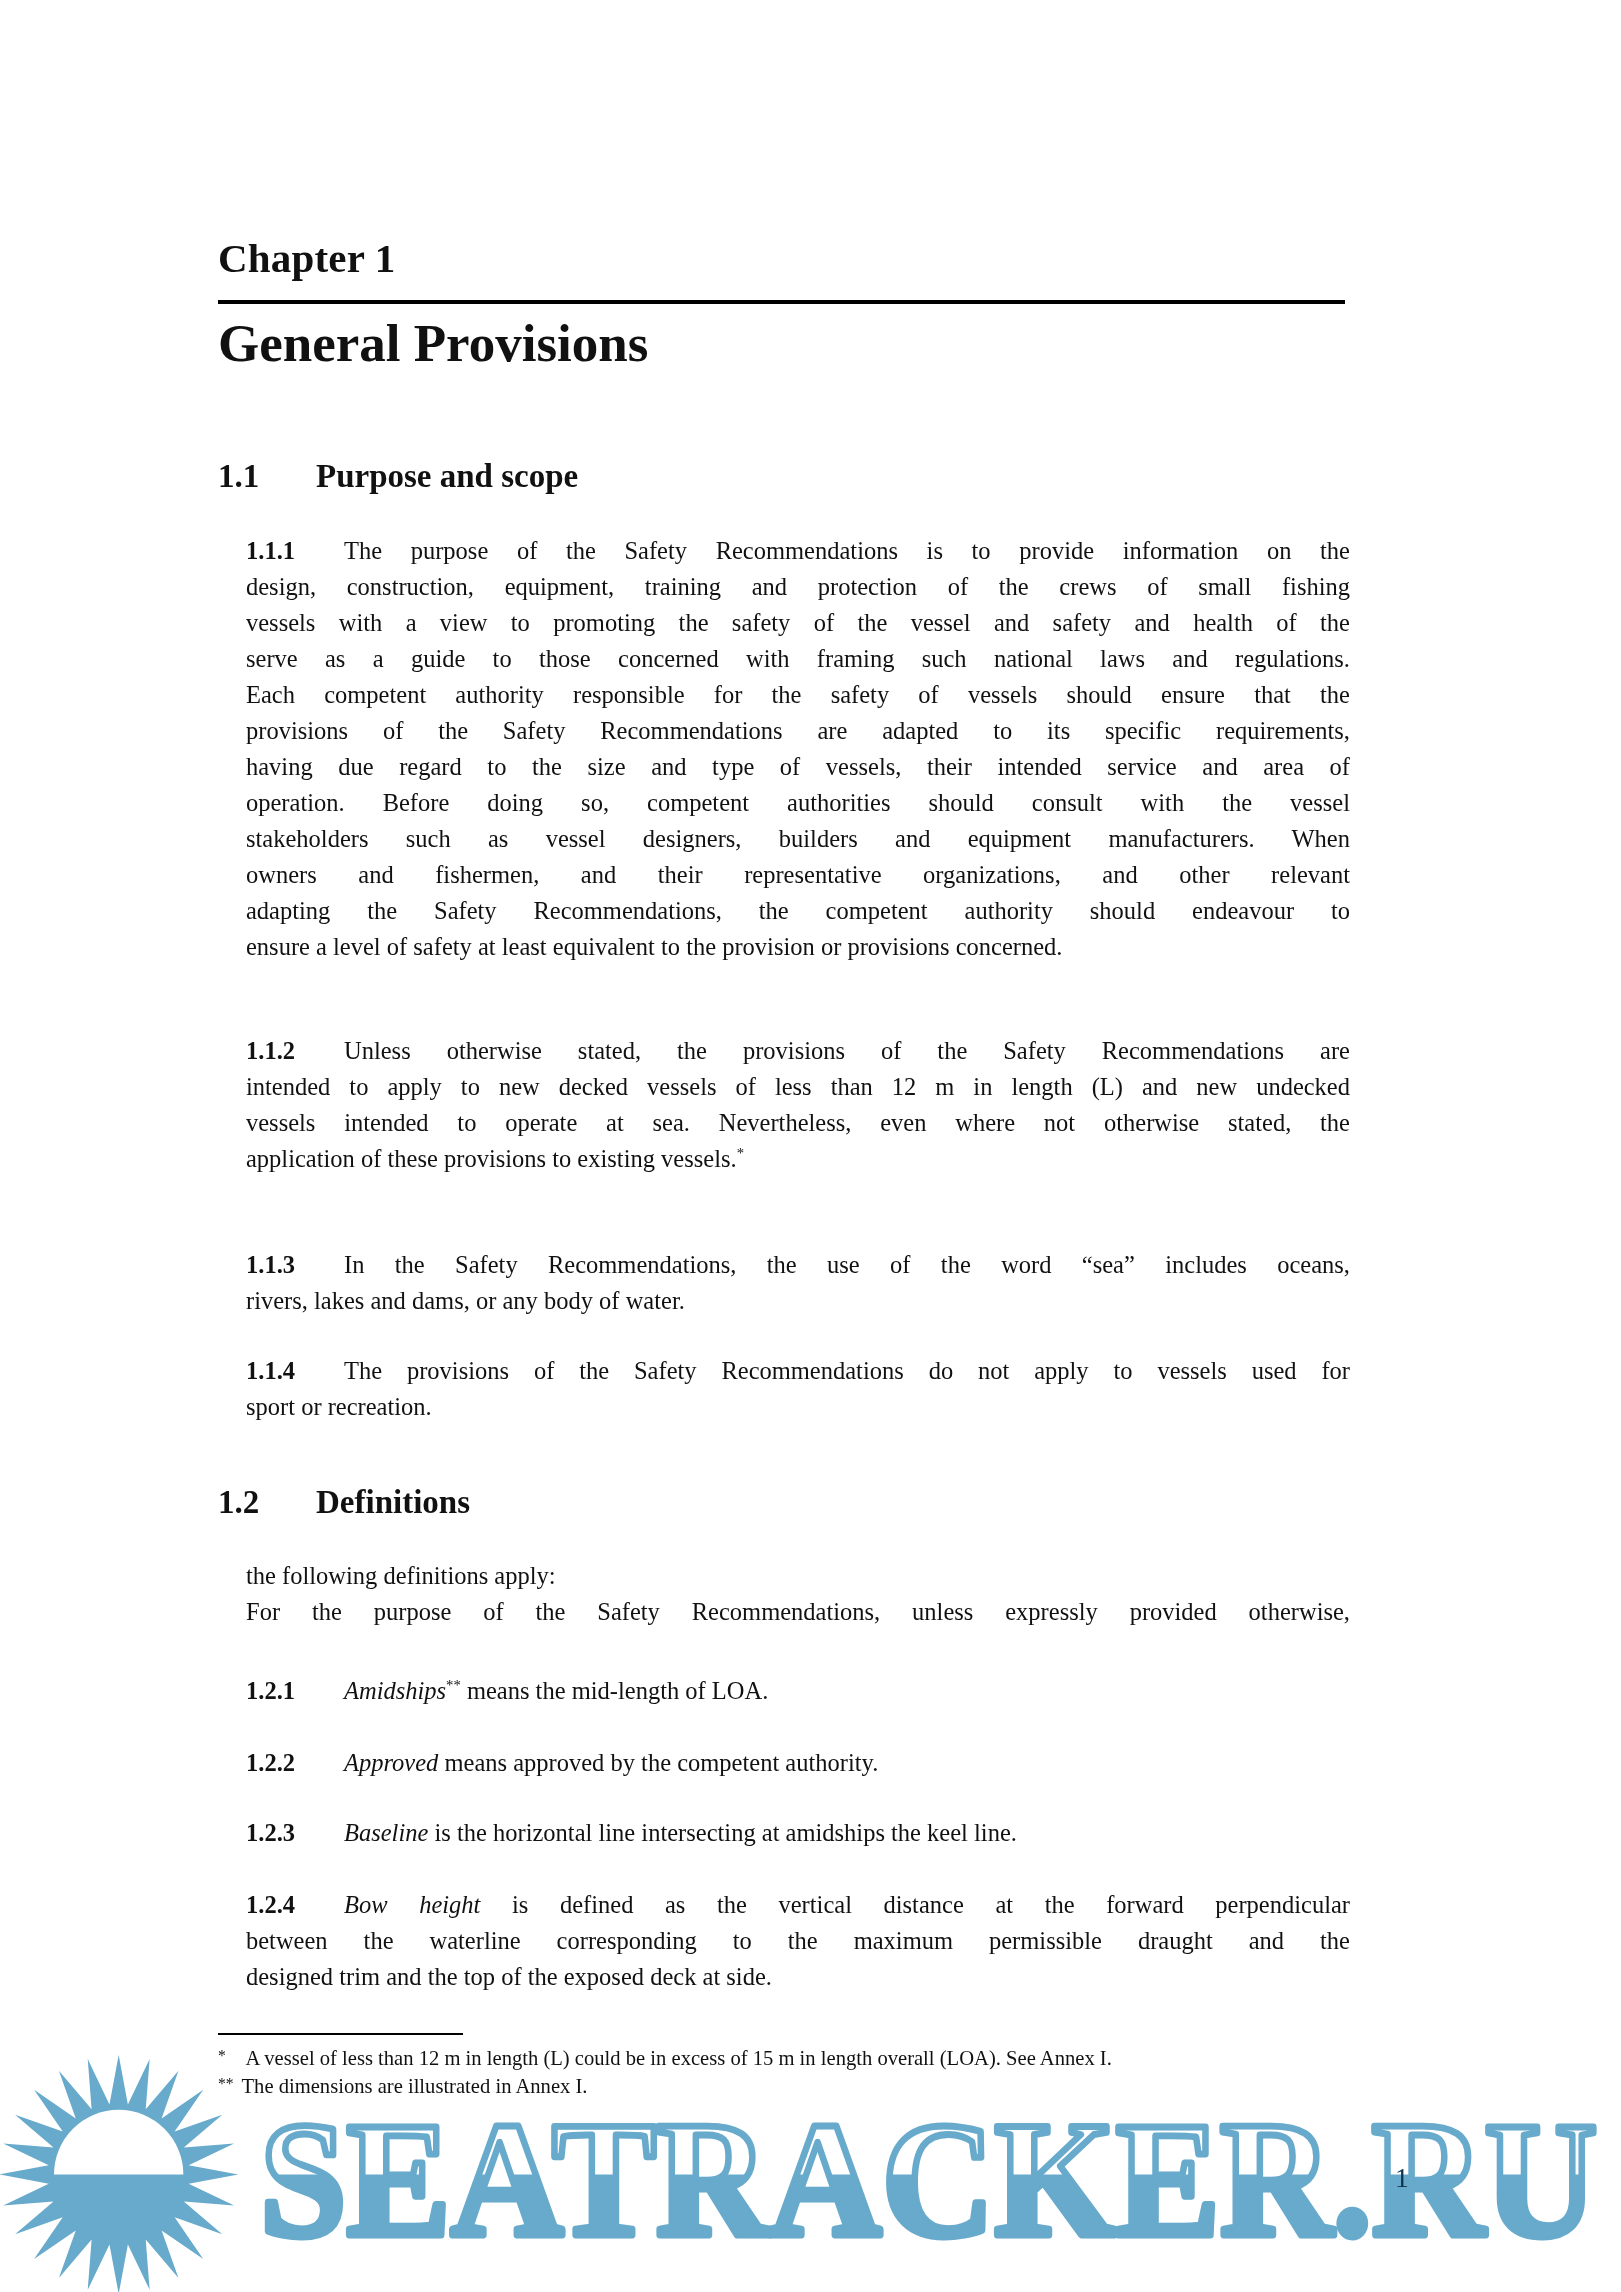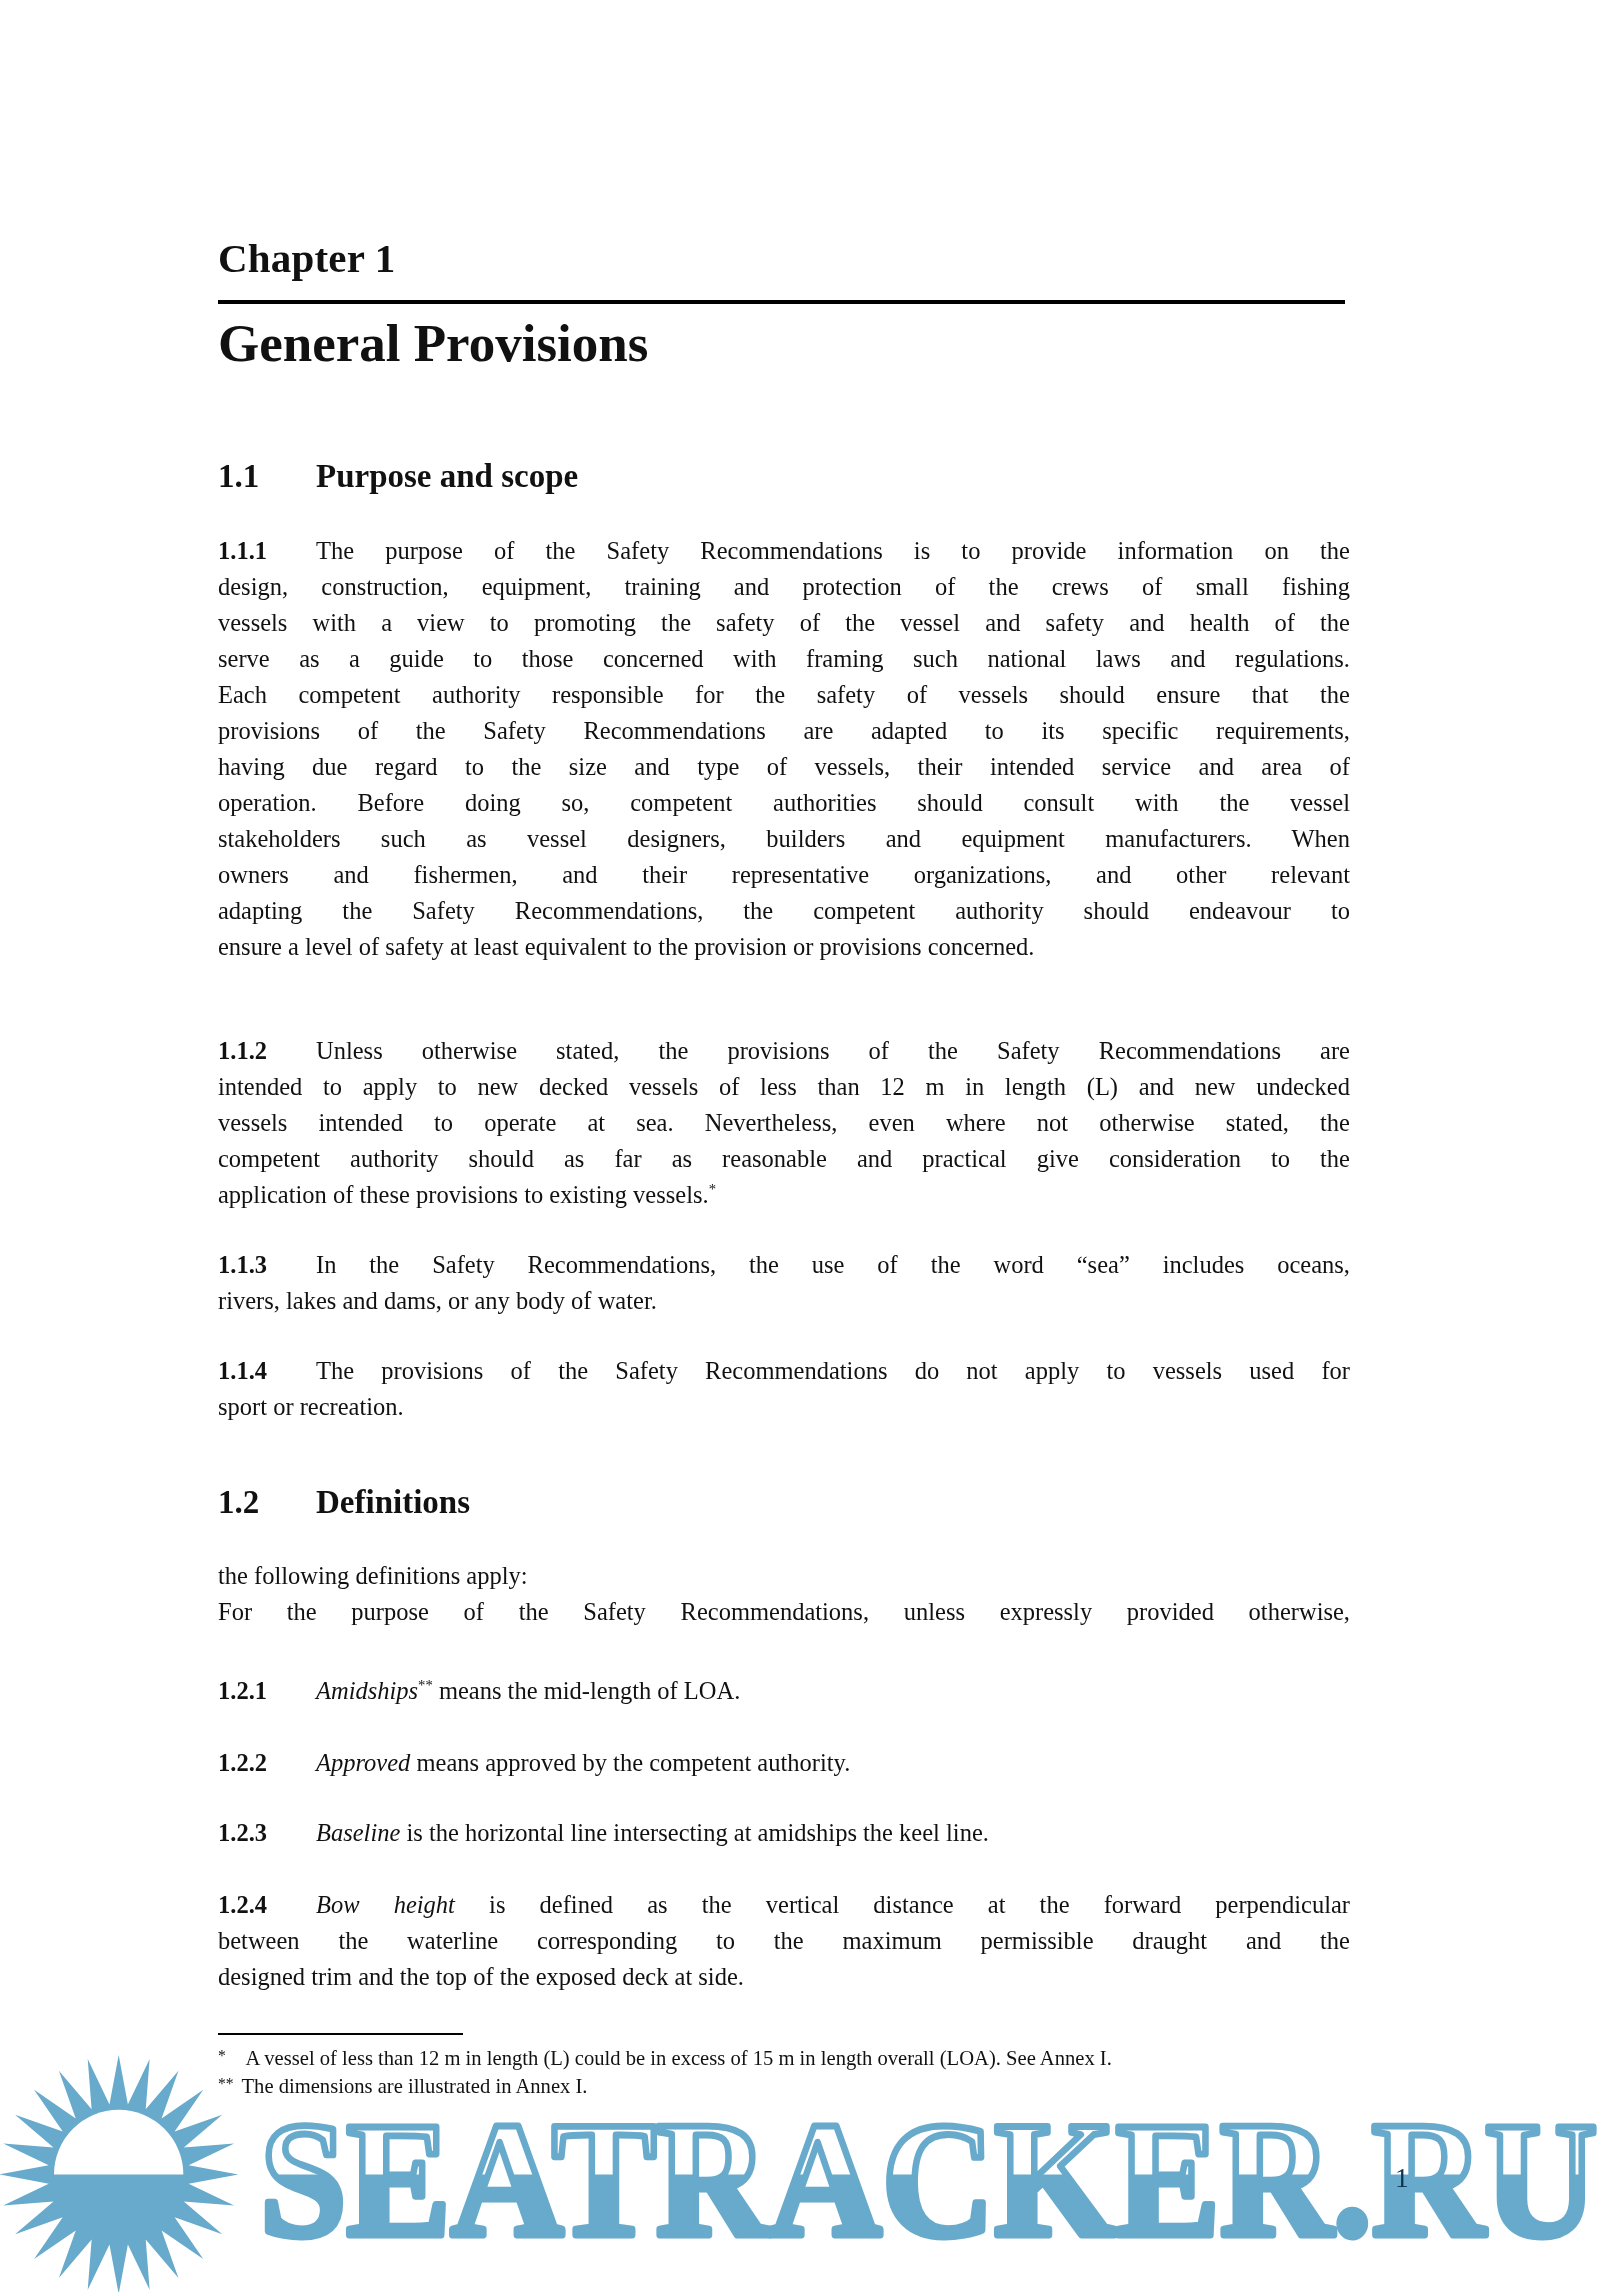--- a/index.html
+++ b/index.html
@@ -5,21 +5,21 @@
   html, body { margin: 0; padding: 0; background: #ffffff; }
   body { width: 1621px; height: 2293px; position: relative; overflow: hidden;
          font-family: "Liberation Serif", "DejaVu Serif", serif; color: #111; }
   .abs { position: absolute; }
   .chapter-label { left: 218px; top: 229px; font-size: 41px; font-weight: bold; line-height: 59px; letter-spacing: 0.2px; }
   .chapter-rule { left: 218px; top: 300px; width: 1127px; height: 3.9px; background: #000; }
   .chapter-title { left: 218px; top: 304px; font-size: 53px; font-weight: bold; line-height: 78px; }
   .sec-heading { left: 218px; font-size: 33px; font-weight: bold; line-height: 39px; display: flex; }
   .sec-num { width: 98px; display: inline-block; }
   .para { left: 218px; width: 1132px; font-size: 24.5px; line-height: 36px; }
-  .line { display: block; text-align: justify; text-align-last: justify; white-space: nowrap; height: 36px; overflow: visible; }
+  .line { display: block; text-align: justify; text-align-last: justify; white-space: nowrap; height: 36px; overflow: visible; margin-left: 28px; }
   .line.last { text-align-last: left; }
   .pnum { font-weight: bold; display: inline-block; width: 98px; }
   .def-term { font-style: italic; }
   sup.fn { font-size: 14.7px; vertical-align: 8.8px; line-height: 0; }
   .fn-rule { left: 218px; top: 2033px; width: 245px; height: 2px; background: #000; }
   .footnotes { left: 218px; top: 2043px; font-size: 20.6px; line-height: 25.5px; width: 1137px; }
   .fn-line { display: block; white-space: nowrap; }
   .fn-mark { display: inline-block; width: 27.4px; font-size: 15.7px; vertical-align: 3.9px; }
   .fn-mark.double { width: 23.5px; }
   .watermark { left: 0; top: 2049px; width: 1621px; height: 244px; pointer-events: none; }
@@ -49,21 +49,20 @@
   <span class="line">stakeholders such as vessel designers, builders and equipment manufacturers.  When</span>
   <span class="line">owners and fishermen, and their representative organizations, and other relevant</span>
   <span class="line">adapting the Safety Recommendations, the competent authority should endeavour to</span>
   <span class="line last">ensure a level of safety at least equivalent to the provision or provisions concerned.</span>
 </div>
 
 <div class="abs para" style="top:1033px">
   <span class="line"><span class="pnum">1.1.2</span><span>Unless otherwise stated, the provisions of the Safety Recommendations are</span></span>
   <span class="line">intended to apply to new decked vessels of less than 12 m in length (L) and new undecked</span>
   <span class="line">vessels intended to operate at sea.  Nevertheless, even where not otherwise stated, the</span>
-  <span class="line">competent authority should as far as reasonable and practical give consideration to the</span>
   <span class="line last"><span>application of these provisions to existing vessels.</span><sup class="fn">*</sup></span>
 </div>
 
 <div class="abs para" style="top:1247px">
   <span class="line"><span class="pnum">1.1.3</span><span>In the Safety Recommendations, the use of the word “sea” includes oceans,</span></span>
   <span class="line last">rivers, lakes and dams, or any body of water.</span>
 </div>
 
 <div class="abs para" style="top:1353px">
   <span class="line"><span class="pnum">1.1.4</span><span>The provisions of the Safety Recommendations do not apply to vessels used for</span></span>

